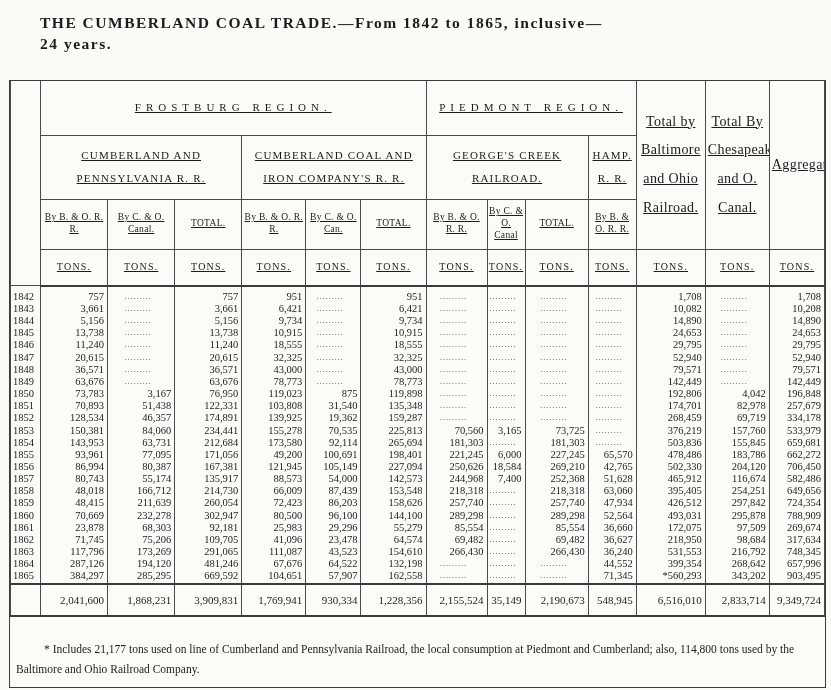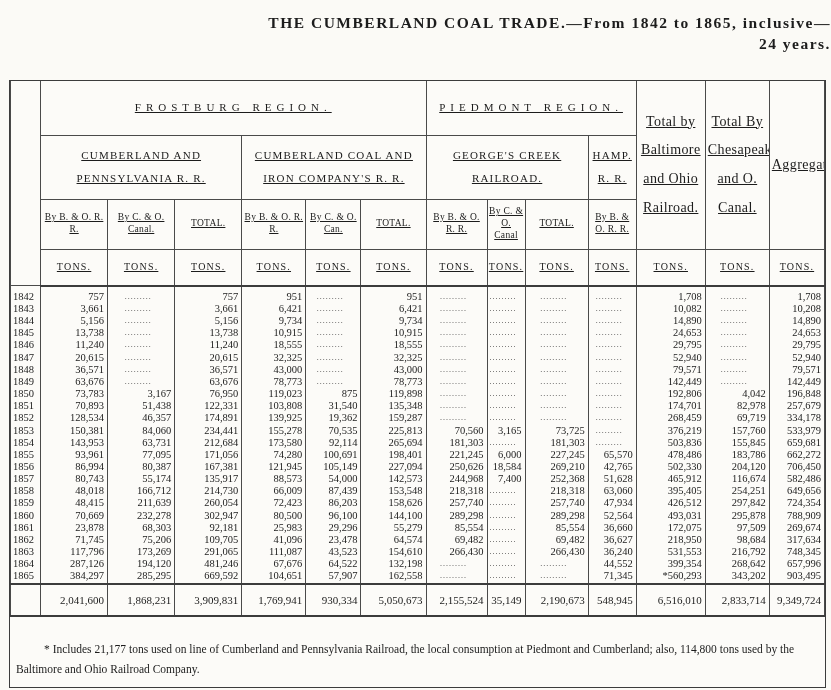--- a/index.html
+++ b/index.html
@@ -5,26 +5,27 @@
   html,body{margin:0;padding:0;}
   body{
     width:831px;height:690px;
     background:#fbfaf6;
     font-family:"Liberation Serif","DejaVu Serif",serif;
     color:#1c1c1c;
     position:relative;
     overflow:hidden;
   }
   .title{
-    text-align:right;
+    text-align:left;
     font-size:15.5px;
     font-weight:bold;
     letter-spacing:1.5px;
     padding-top:12px;
     line-height:21px;
+    padding-left:40px;
   }
   .frame{
     position:absolute;
     left:9px; right:5px; top:80px; bottom:2px;
     border:1.5px solid #3c3c3c;
     background:#fcfbf8;
   }
   table{
     border-collapse:collapse;
     table-layout:fixed;
@@ -375,21 +376,21 @@
           <td class="empty">.........</td>
           <td class="num">503,836</td>
           <td class="num">155,845</td>
           <td class="num">659,681</td>
         </tr>
         <tr>
           <td class="year">1855</td>
           <td class="num">93,961</td>
           <td class="num">77,095</td>
           <td class="num">171,056</td>
-          <td class="num">74,280</td>
+          <td class="num">49,200</td>
           <td class="num">100,691</td>
           <td class="num">198,401</td>
           <td class="num">221,245</td>
           <td class="num">6,000</td>
           <td class="num">227,245</td>
           <td class="num">65,570</td>
           <td class="num">478,486</td>
           <td class="num">183,786</td>
           <td class="num">662,272</td>
         </tr>
@@ -555,21 +556,21 @@
         </tr>
       </tbody>
     <tfoot>
       <tr>
         <td></td>
         <td>2,041,600</td>
         <td>1,868,231</td>
         <td>3,909,831</td>
         <td>1,769,941</td>
         <td>930,334</td>
-        <td>5,050,673</td>
+        <td>1,228,356</td>
         <td>2,155,524</td>
         <td>35,149</td>
         <td>2,190,673</td>
         <td>548,945</td>
         <td>6,516,010</td>
         <td>2,833,714</td>
         <td>9,349,724</td>
       </tr>
     </tfoot>
   </table>

